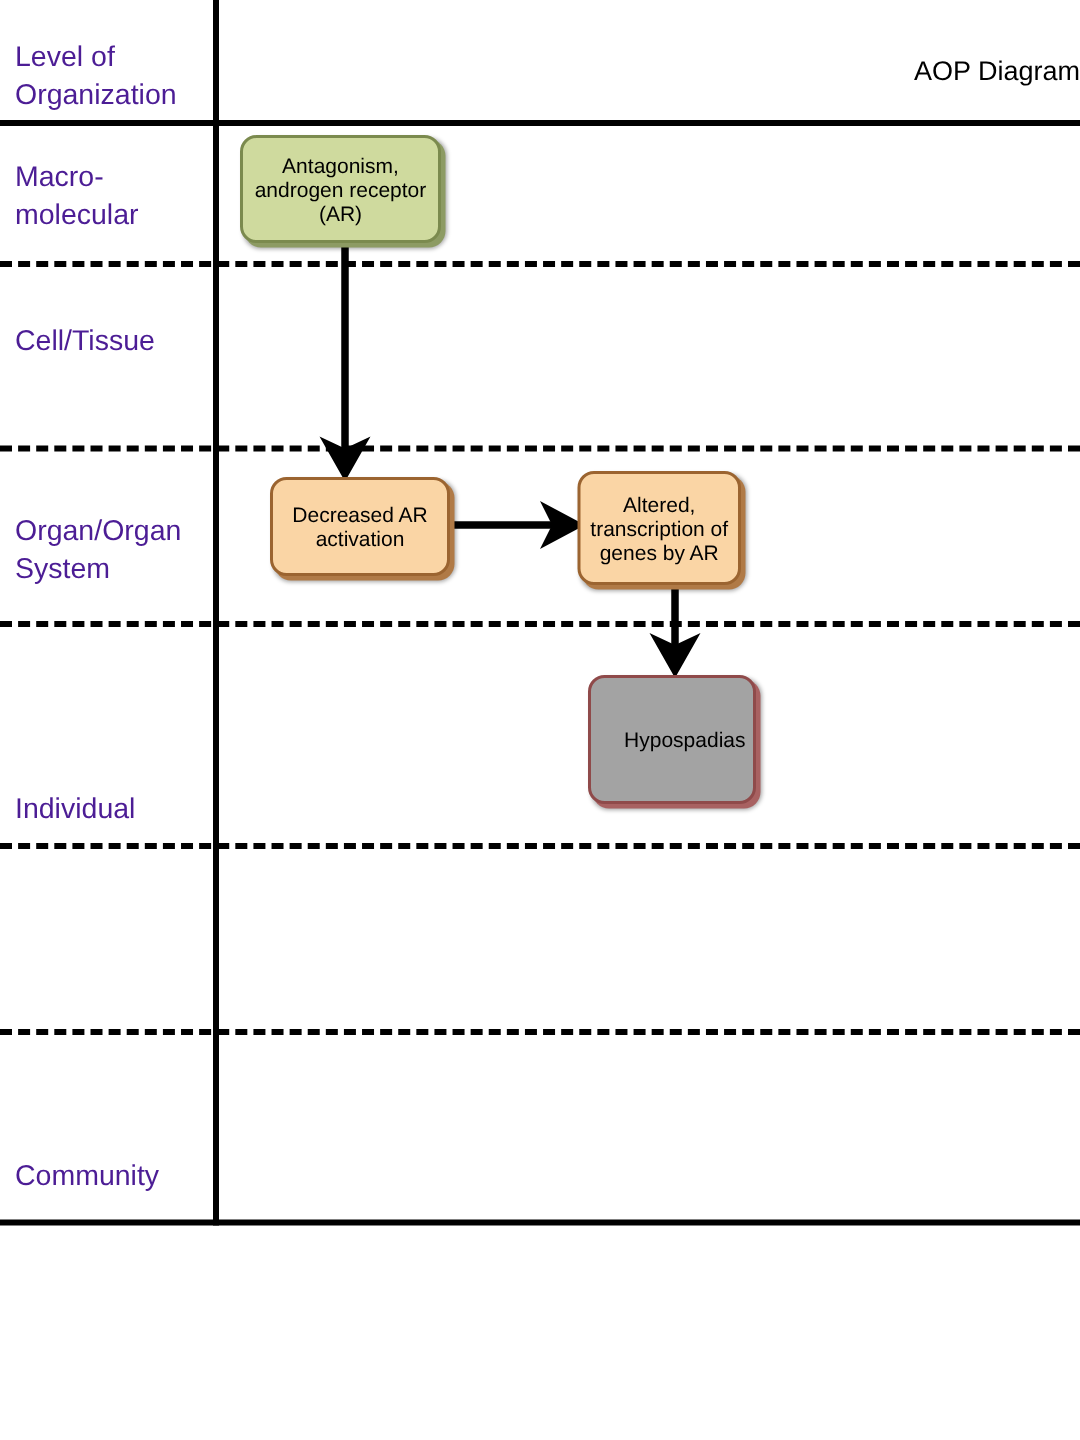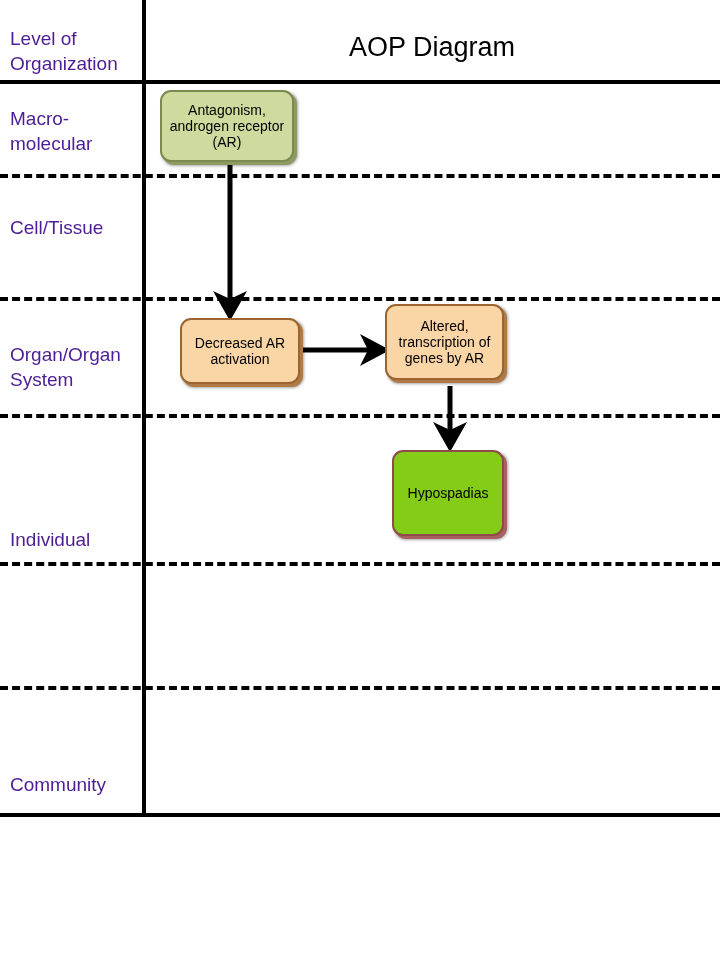--- a/index.html
+++ b/index.html
@@ -63,22 +63,22 @@
     font-size: 19px;
     line-height: 25px;
     color: #4c1d95;
     white-space: pre-line;
   }
 
   .diagram-title {
     position: absolute;
     left: 144px;
     width: 576px;
-    text-align: center;
-    font-size: 27px;
+    text-align: right;
+    font-size: 18px;
     line-height: 30px;
     color: #000000;
   }
 
   
   .node {
     position: absolute;
     box-sizing: border-box;
     border-radius: 11px;
     display: flex;
@@ -97,23 +97,24 @@
     background: #cfda9e;
     border: 2px solid #7b8a4e;
     box-shadow: 3px 3px 0 0 #8d9b63, 3px 3px 3px 1px rgba(0,0,0,0.35);
   }
   .node-orange {
     background: #fad5a5;
     border: 2px solid #9b6430;
     box-shadow: 3px 3px 0 0 #b07a46, 3px 3px 3px 1px rgba(0,0,0,0.35);
   }
   .node-pink {
-    background: #84cc16;
+    background: #a3a3a3;
     border: 2px solid #8f4a4a;
     box-shadow: 3px 3px 0 0 #a86161, 3px 3px 3px 1px rgba(0,0,0,0.35);
+    text-align: right;
   }
 
   
   .arrow-svg {
     position: absolute;
     overflow: visible;
   }
 </style>
 </head>
 <body>
@@ -175,21 +176,21 @@
       <span class="node-text">Antagonism,
 androgen receptor
 (AR)</span>
     </div>
 
     <div class="node node-orange" style="left:168px; top:318px; width:120px; height:66px;margin-left:12px;">
       <span class="node-text">Decreased AR
 activation</span>
     </div>
 
-    <div class="node node-orange" style="left:385px; top:304px; width:119px; height:76px;">
+    <div class="node node-orange" style="left:385px; top:314px; width:109px; height:76px;">
       <span class="node-text">Altered,
 transcription of
 genes by AR</span>
     </div>
 
     <div class="node node-pink" style="left:392px; top:450px; width:112px; height:86px;">
       <span class="node-text">Hypospadias</span>
     </div>
   </div>
 

